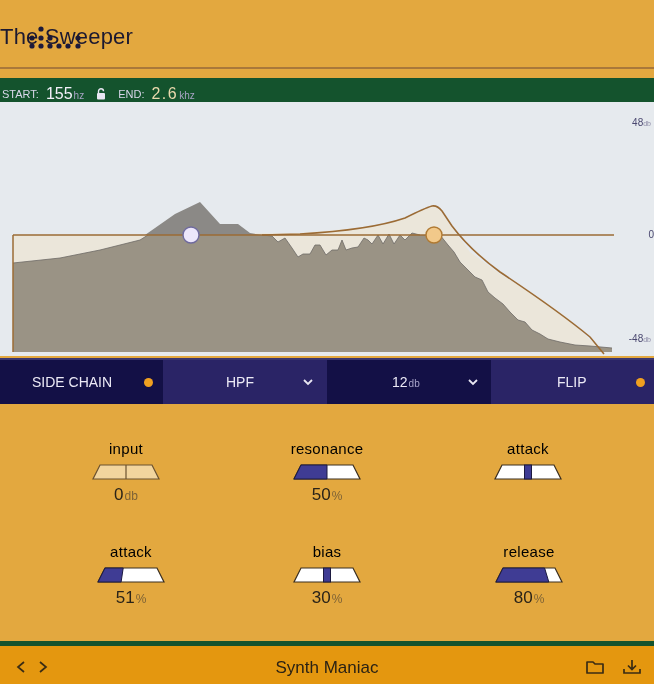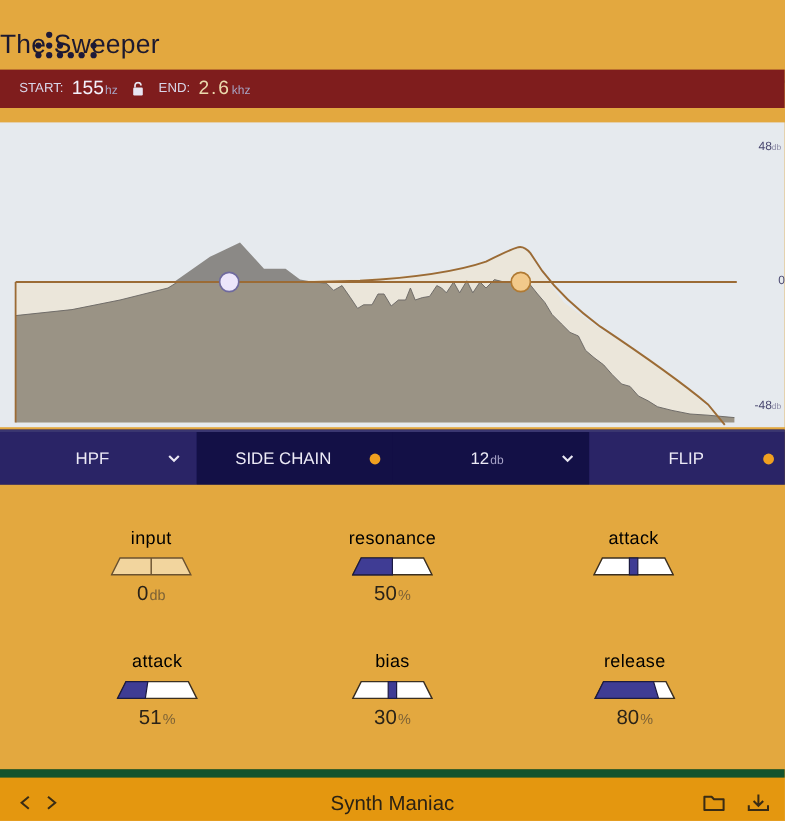--- a/index.html
+++ b/index.html
@@ -3,21 +3,21 @@
 <meta charset="utf-8">
 <style>
   * { box-sizing: border-box; margin: 0; padding: 0; }
   html, body { width: 654px; height: 684px; overflow: hidden; }
   body { font-family: "Liberation Sans", sans-serif; background: #e3a83f; position: relative; }
 
   .header { position: absolute; left: 0; top: 0; width: 654px; height: 69px; background: #e3a83f; border-bottom: 2px solid #a9783a; }
   .logo { position: absolute; left: 28px; top: 22px; width: 56px; height: 28px; }
   .title { position: absolute; left: 0; right: 0; top: 24px; font-size: 22px; color: #1c1930; letter-spacing: 0.2px; }
 
-  .freqbar { position: absolute; left: 0; top: 58px; width: 654px; height: 32px; background: #7f1d1d; color: #e8e6f2; font-size: 12px; display: flex; align-items: center; padding-left: 16px; }
+  .freqbar { position: absolute; left: 0; top: 78px; width: 654px; height: 32px; background: #14532d; color: #e8e6f2; font-size: 12px; display: flex; align-items: center; padding-left: 2px; }
   .freqbar .lbl { font-size: 11px; color: #d9d7ea; margin-right: 7px; }
   .freqbar .val { font-size: 16px; color: #f2f0fa; }
   .freqbar .val.gold { color: #ead9ad; letter-spacing: 1.5px; }
   .freqbar .unit { font-size: 10px; color: #a7a4c4; margin-left: 1px; }
   .freqbar .lock { margin: 0 12px 0 12px; display: inline-block; width: 10px; height: 12px; }
   .freqbar .endgrp { display: flex; align-items: baseline; }
 
   .graph { position: absolute; left: 0; top: 102px; width: 654px; height: 254px; background: #e6eaee; }
   .graph svg { position: absolute; left: 0; top: 0; }
   .dblabel { position: absolute; right: 3px; font-size: 10px; color: #4a4870; }
@@ -31,21 +31,21 @@
   .tb .chev { position: absolute; width: 10px; height: 8px; }
   .tb .small { font-size: 10px; color: #a7a3c8; margin-left: 1px; }
 
   .knobs { position: absolute; left: 0; top: 404px; width: 654px; height: 236px; background: #e3a83f; }
   .knob { position: absolute; width: 120px; text-align: center; }
   .knob .name { font-size: 15px; color: #000000; height: 20px; letter-spacing: 0.3px; }
   .knob svg { display: block; margin: 4px auto 0; }
   .knob .value { margin-top: 5px; font-size: 17px; color: #2a2318; }
   .knob .value .u { font-size: 12px; color: #7d6236; margin-left: 1px; }
 
-  .footer { position: absolute; left: 0; top: 641px; width: 654px; height: 43px; background: #e4970f; border-top: 7px solid #14532d; }
+  .footer { position: absolute; left: 0; top: 641px; width: 654px; height: 43px; background: #e4970f; border-top: 5px solid #14532d; }
   .footer .nav { position: absolute; top: 12px; width: 14px; height: 18px; }
   .footer .preset { position: absolute; left: 0; right: 0; top: 12px; text-align: center; font-size: 17px; color: #2b2214; }
   .footer .ico { position: absolute; top: 12px; width: 22px; height: 18px; }
 </style>
 </head>
 <body>
 
 <div class="header">
   <svg class="logo" viewBox="0 0 56 28">
     <g fill="#1d1a3a">
@@ -101,29 +101,29 @@
 
     <circle cx="191" cy="133" r="8" fill="#ece6fb" stroke="#6f6a9e" stroke-width="1.4"></circle>
     <circle cx="434" cy="133" r="8" fill="#f2c98a" stroke="#b07a33" stroke-width="1.4"></circle>
   </svg>
   <div class="dblabel" style="top:15px;"><span>48</span><span class="u">db</span></div>
   <div class="dblabel" style="top:127px;right:0;"><span>0</span></div>
   <div class="dblabel" style="top:231px;"><span>-48</span><span class="u">db</span></div>
 </div>
 
 <div class="toolbar">
+  <div class="tb dark" style="width:163px;">
+    <span style="position:absolute;left:32px;">SIDE CHAIN</span>
+    <span class="dot" style="left:144px;"></span>
+  </div>
   <div class="tb light" style="width:164px;">
     <span style="position:absolute;left:63px;">HPF</span>
     <svg class="chev" style="left:140px;" viewBox="0 0 10 8">
         <path d="M1 2 L5 6 L9 2" fill="none" stroke="#e8e6f2" stroke-width="1.8"></path>
       </svg>
-  </div>
-  <div class="tb dark" style="width:163px;">
-    <span style="position:absolute;left:32px;">SIDE CHAIN</span>
-    <span class="dot" style="left:144px;"></span>
   </div>
   <div class="tb dark" style="width:164px;">
     <span style="position:absolute;left:65px;display:flex;align-items:baseline;">
       <span>12</span>
       <span class="small">db</span>
     </span>
     <svg class="chev" style="left:141px;" viewBox="0 0 10 8">
         <path d="M1 2 L5 6 L9 2" fill="none" stroke="#e8e6f2" stroke-width="1.8"></path>
       </svg>
   </div>

